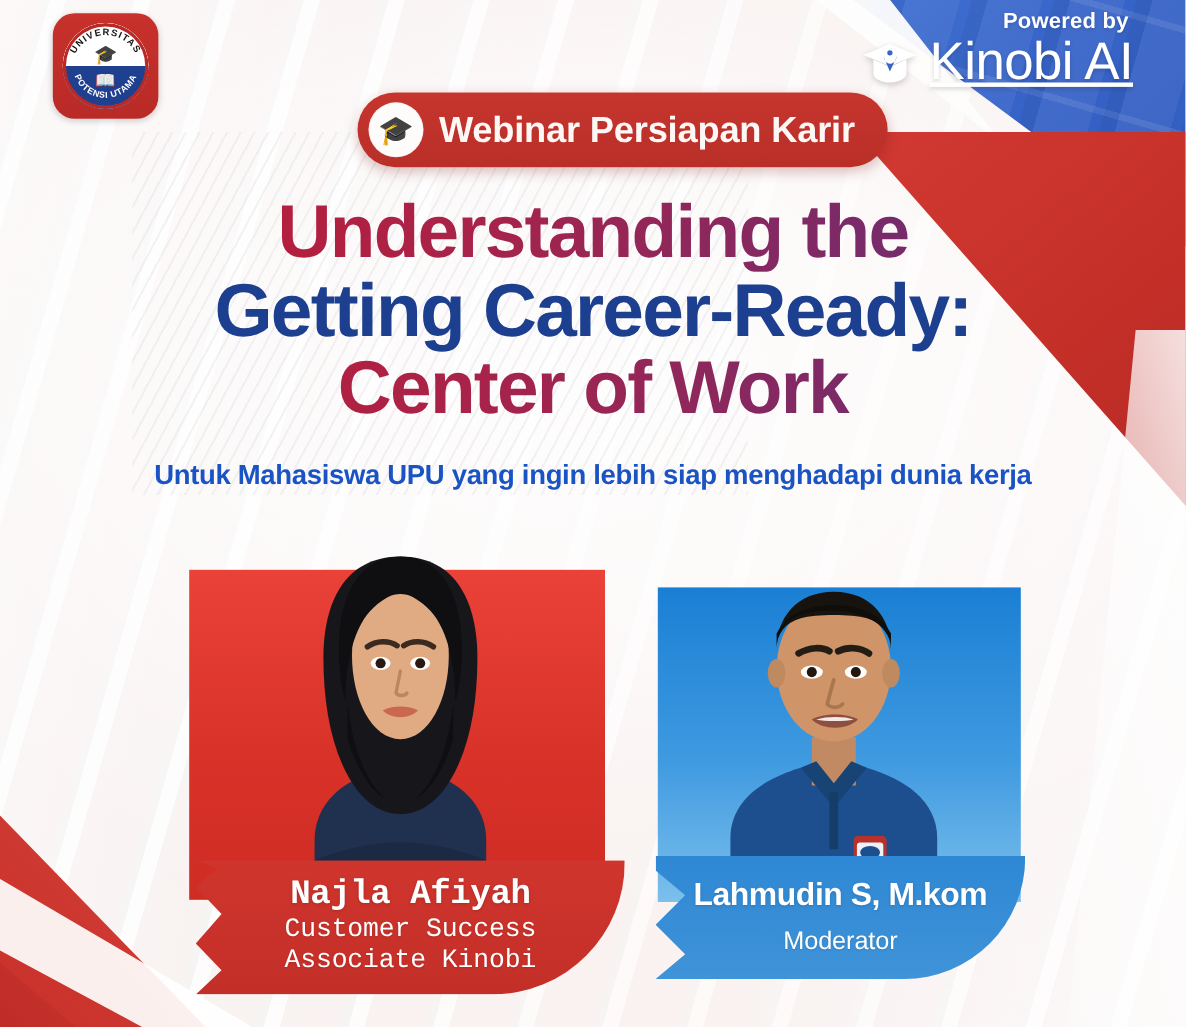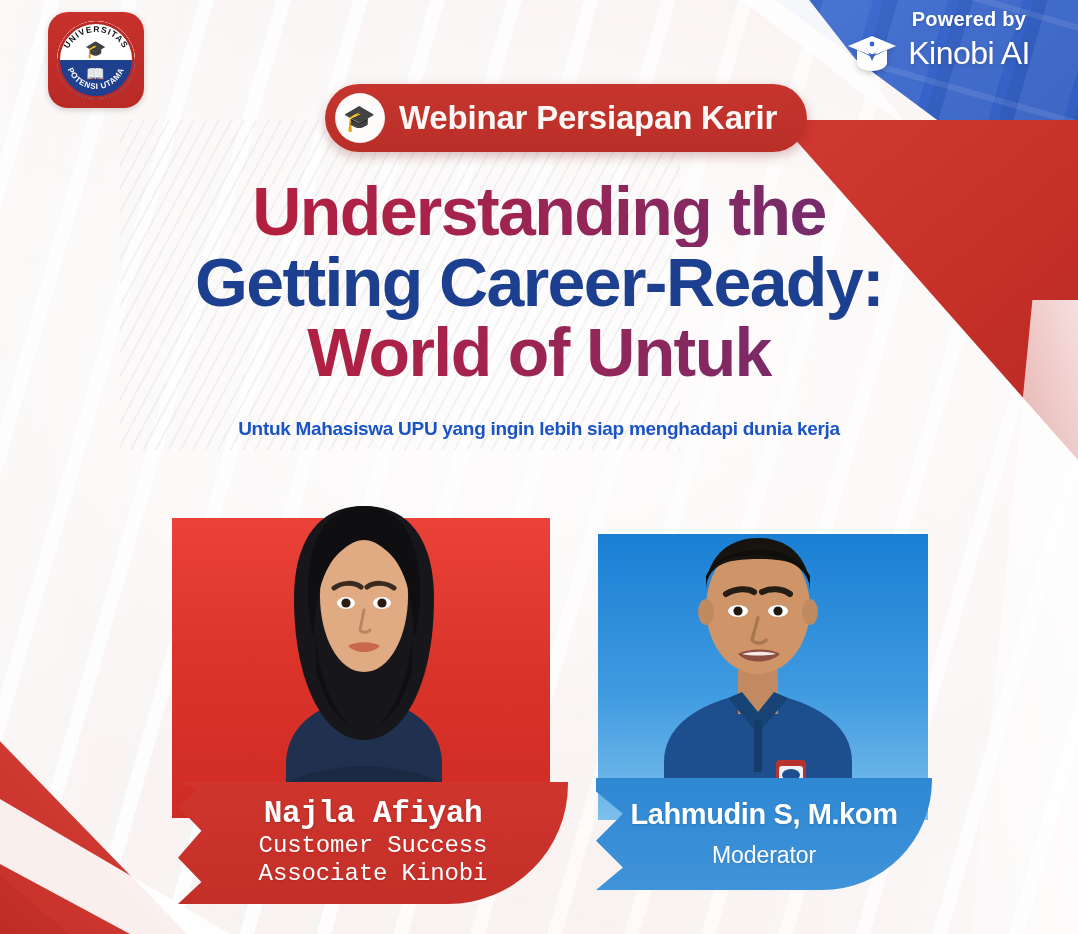--- a/index.html
+++ b/index.html
@@ -131,23 +131,24 @@
     text-align:right; color:#fff;
   }
   .powered .pb-label{
     font-size:20px; font-weight:700; letter-spacing:.2px;
     margin-bottom:2px; margin-right:4px;
     text-shadow:0 1px 3px rgba(0,0,0,.18);
   }
   .kinobi-row{ display:flex; align-items:center; justify-content:flex-end; gap:10px; }
   .kinobi-mark{ width:52px; height:40px; filter:drop-shadow(0 2px 3px rgba(0,0,0,.2)); }
   .kinobi-word{
-    font-size:32px; font-weight:400; color:#fff; letter-spacing:-.5px;
+    font-size:48px; font-weight:400; color:#fff; letter-spacing:-.5px;
     text-shadow:0 2px 4px rgba(0,0,0,.16);
     line-height:1;
+    text-decoration:underline;
   }
 
   
   .badge{
     position:absolute; left:325px; top:84px;
     height:68px; padding:0 30px 0 10px;
     display:flex; align-items:center; gap:14px;
     background:linear-gradient(180deg,#c6352e 0%,#b92f28 100%);
     border-radius:40px;
     box-shadow:0 4px 12px rgba(120,20,15,.28);
@@ -175,21 +176,21 @@
   }
   .h-line.l1{ color:#1d3f8f; }
   .h-line.l2, .h-line.l3{
     background:linear-gradient(90deg,#c4192c 0%,#a8234a 40%,#7b2a68 72%,#5b2d7a 100%);
     -webkit-background-clip:text; background-clip:text;
     -webkit-text-fill-color:transparent; color:transparent;
   }
   .subtitle{
     position:absolute; left:0; top:418px; width:1078px;
     text-align:center;
-    font-size:19px; font-weight:700; color:#1a53c4; letter-spacing:-.3px;
+    font-size:25px; font-weight:700; color:#1a53c4; letter-spacing:-.3px;
     white-space:nowrap;
   }
 
   
   .sp{ position:absolute; }
 
   .sp1{ left:172px; top:518px; width:378px; height:300px; }
   .sp1-bg{
     position:absolute; inset:0;
     background:linear-gradient(180deg,#ea4238 0%,#d93229 55%,#cf2c24 100%);
@@ -288,21 +289,21 @@
   </div>
 
   <div class="badge">
     <div class="badge-circle">🎓</div>
     <div class="badge-text">Webinar Persiapan Karir</div>
   </div>
 
   <div class="headline">
     <div class="h-line l2">Understanding the</div>
     <div class="h-line l1">Getting Career-Ready:</div>
-    <div class="h-line l3">World of Untuk</div>
+    <div class="h-line l3">Center of Work</div>
   </div>
 
   <div class="subtitle">Untuk Mahasiswa UPU yang ingin lebih siap menghadapi dunia kerja</div>
 
   <div class="sp sp1">
     <div class="sp1-bg"></div>
     <svg class="sp1-photo" viewBox="0 0 200 350">
 
       <path d="M22 350 L22 292 C22 258 48 238 76 230 L124 230 C152 238 178 258 178 292 L178 350 Z" fill="#20304f"></path>
 

